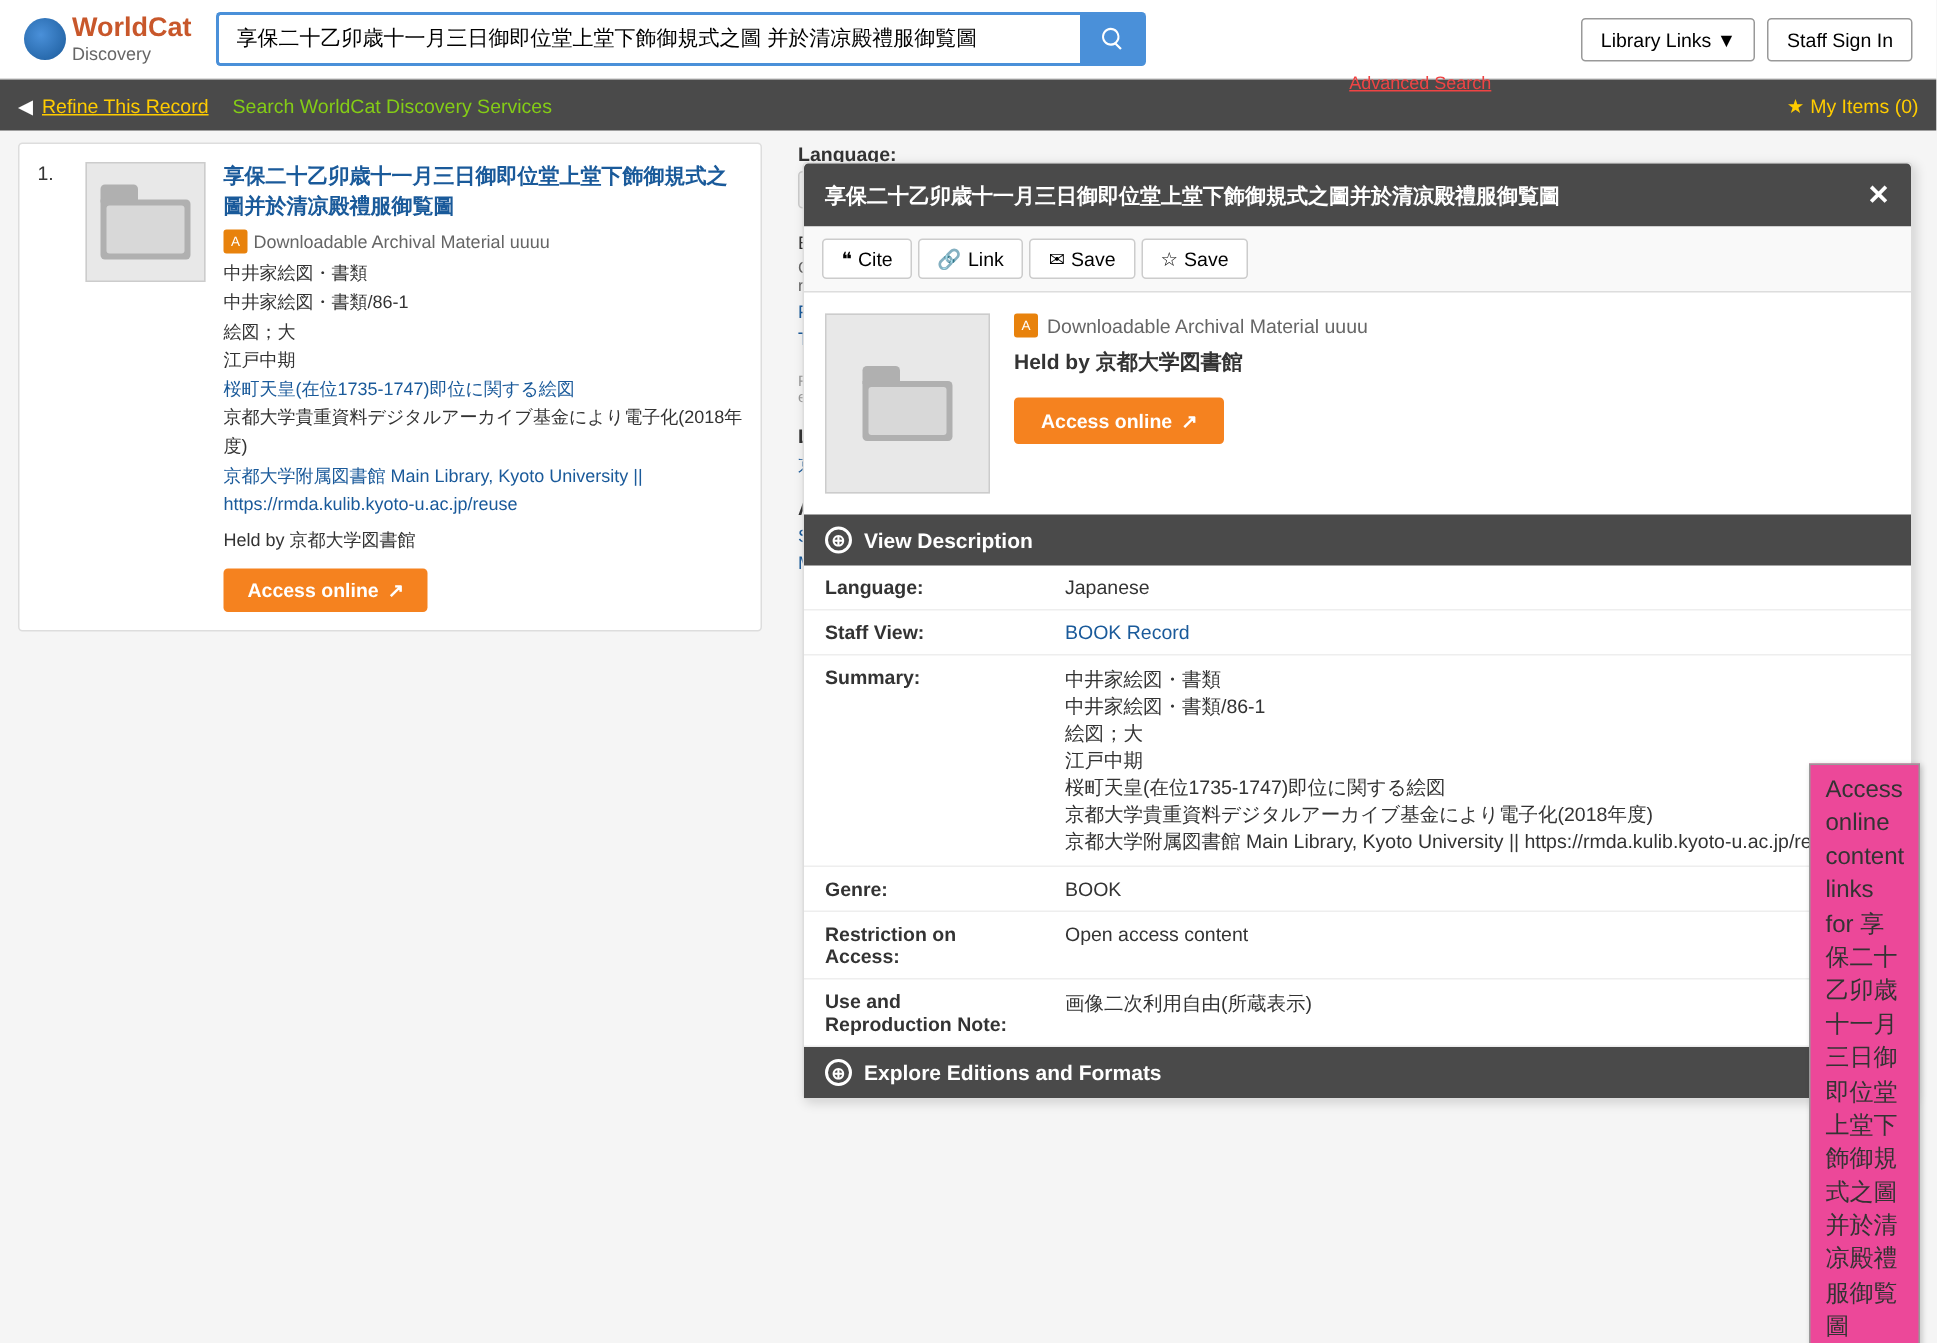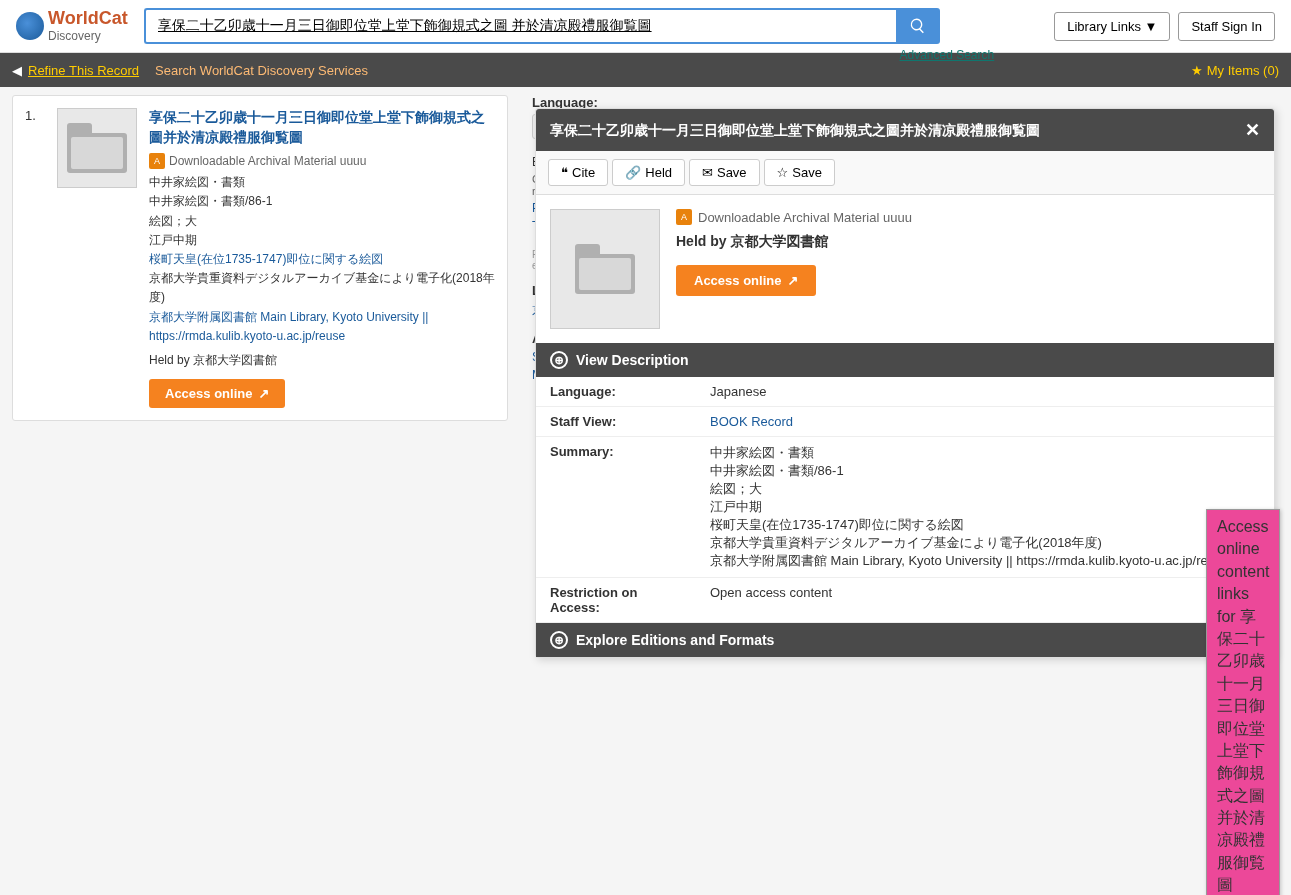--- a/index.html
+++ b/index.html
@@ -4,33 +4,33 @@
   <style>
     * { box-sizing: border-box; margin: 0; padding: 0; }
     body { font-family: Arial, sans-serif; font-size: 13px; color: #333; background: #f5f5f5; width: 1291px; min-height: 895px; overflow-x: hidden; }
 
     
     .header { background: #fff; border-bottom: 1px solid #ddd; padding: 8px 16px; display: flex; align-items: center; gap: 16px; }
     .logo-text { font-size: 18px; font-weight: bold; color: #c8572b; line-height: 1.1; }
     .logo-sub { font-size: 12px; color: #666; }
     .logo-globe { display: inline-block; width: 28px; height: 28px; border-radius: 50%; background: radial-gradient(circle at 40% 40%, #4a90d9, #1a5a9a); margin-right: 4px; vertical-align: middle; }
     .logo-wrapper { display: flex; align-items: center; }
-    .search-input { width: 752px; height: 36px; border: 2px solid #4a90d9; border-right: none; padding: 0 12px; font-size: 14px; outline: none; border-radius: 3px 0 0 3px; text-decoration: underline; }
+    .search-input { width: 576px; height: 36px; border: 2px solid #4a90d9; border-right: none; padding: 0 12px; font-size: 14px; outline: none; border-radius: 3px 0 0 3px; }
     .search-btn { width: 44px; height: 36px; background: #4a90d9; border: none; cursor: pointer; border-radius: 0 3px 3px 0; display: flex; align-items: center; justify-content: center; }
     .search-btn svg { fill: white; width: 18px; height: 18px; }
-    .advanced-search-link { font-size: 12px; color: #0f766e; text-decoration: underline; cursor: pointer; position: absolute; bottom: -18px; right: 44px; }
+    .advanced-search-link { font-size: 12px; color: #ef4444; text-decoration: underline; cursor: pointer; position: absolute; bottom: -18px; right: 44px; }
     .header-right { display: flex; gap: 8px; margin-left: auto; }
     .btn-library { background: #fff; border: 1px solid #999; padding: 6px 12px; border-radius: 3px; cursor: pointer; font-size: 13px; text-align: center; }
     .btn-signin { background: #fff; border: 1px solid #999; padding: 6px 12px; border-radius: 3px; cursor: pointer; font-size: 13px; }
 
     
     .toolbar { background: #4a4a4a; color: #fff; height: 34px; display: flex; align-items: center; padding: 0 12px; gap: 16px; font-size: 13px; }
     .toolbar-left { display: flex; align-items: center; gap: 6px; }
     .refine-btn { color: #ffcc00; text-decoration: underline; cursor: pointer; }
-    .toolbar-center { color: #fdba74; }
+    .toolbar-center { color: #84cc16; }
     .toolbar-right { margin-left: auto; display: flex; align-items: center; gap: 4px; color: #ffcc00; cursor: pointer; }
 
     
     .main-content { display: flex; gap: 0; margin-top: 8px; }
 
     
     .left-panel { width: 520px; padding: 0 12px; }
     .result-item { background: #fff; border: 1px solid #ddd; border-radius: 3px; padding: 12px; display: flex; gap: 12px; margin-bottom: 8px; }
     .result-number { font-size: 13px; color: #333; min-width: 20px; }
     .result-thumbnail { width: 80px; height: 80px; background: #e8e8e8; border: 1px solid #ccc; display: flex; align-items: center; justify-content: center; flex-shrink: 0; }
@@ -198,21 +198,21 @@
     <span class="detail-close">✕</span>
   </div>
 
   <div class="detail-toolbar">
     <button class="detail-tool-btn">
       <span>❝</span>
       <span>Cite</span>
     </button>
     <button class="detail-tool-btn">
       <span>🔗</span>
-      <span>Held</span>
+      <span>Link</span>
     </button>
     <button class="detail-tool-btn">
       <span>✉</span>
       <span>Save</span>
     </button>
     <button class="detail-tool-btn">
       <span>☆</span>
       <span>Save</span>
     </button>
   </div>
@@ -263,22 +263,30 @@
           <div>中井家絵図・書類</div>
           <div>中井家絵図・書類/86-1</div>
           <div>絵図；大</div>
           <div>江戸中期</div>
           <div>桜町天皇(在位1735-1747)即位に関する絵図</div>
           <div>京都大学貴重資料デジタルアーカイブ基金により電子化(2018年度)</div>
           <div>京都大学附属図書館 Main Library, Kyoto University || https://rmda.kulib.kyoto-u.ac.jp/reuse</div>
         </td>
       </tr>
       <tr>
+        <td>Genre:</td>
+        <td>BOOK</td>
+      </tr>
+      <tr>
         <td>Restriction on Access:</td>
         <td>Open access content</td>
+      </tr>
+      <tr>
+        <td>Use and Reproduction Note:</td>
+        <td>画像二次利用自由(所蔵表示)</td>
       </tr>
     </tbody>
   </table>
 
   <div class="section-explore">
     <div class="section-circle">⊕</div>
     <span>Explore Editions and Formats</span>
   </div>
 </div>
 

